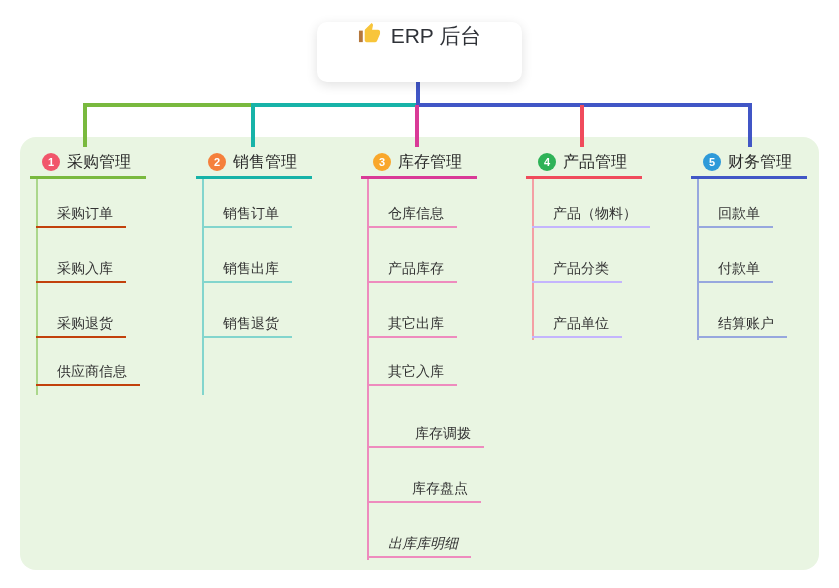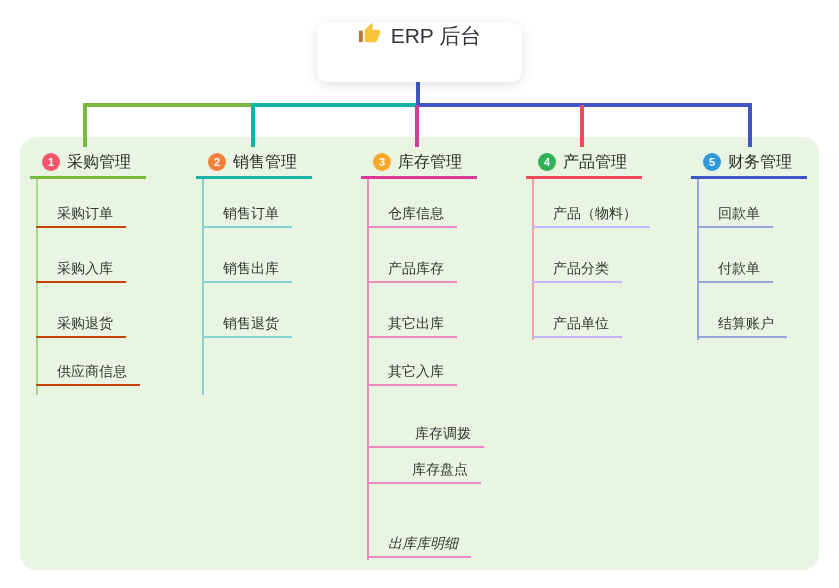--- a/index.html
+++ b/index.html
@@ -63,21 +63,21 @@
     position:absolute;left:6px;height:28px;box-sizing:border-box;
     padding:0 13px 0 21px;line-height:26px;
     font-size:14px;color:#333333;white-space:nowrap;
   }
   .b1 .child{border-bottom:2px solid #c2410c;}
   .b2 .child{border-bottom:2px solid #82d5cd;}
   .b3 .child{border-bottom:2px solid #ee8bbe;}
   .b4 .child{border-bottom:2px solid #c4b5fd;}
   .b5 .child{border-bottom:2px solid #97a7de;}
   .r0{top:200px;} .r1{top:255px;} .r2{top:310px;} .r3{top:358px;}
-  .r4{top:420px;padding-left:48px;} .r5{top:456px;padding-left:45px;} .r6{top:530px;font-style:italic;}
+  .r4{top:420px;padding-left:48px;} .r5{top:475px;padding-left:45px;} .r6{top:530px;font-style:italic;}
 </style>
 </head>
 <body>
 
 <div class="canvas">
 
   <div class="panel"></div>
 
   <div class="line stem"></div>
   <div class="line h-green"></div>

